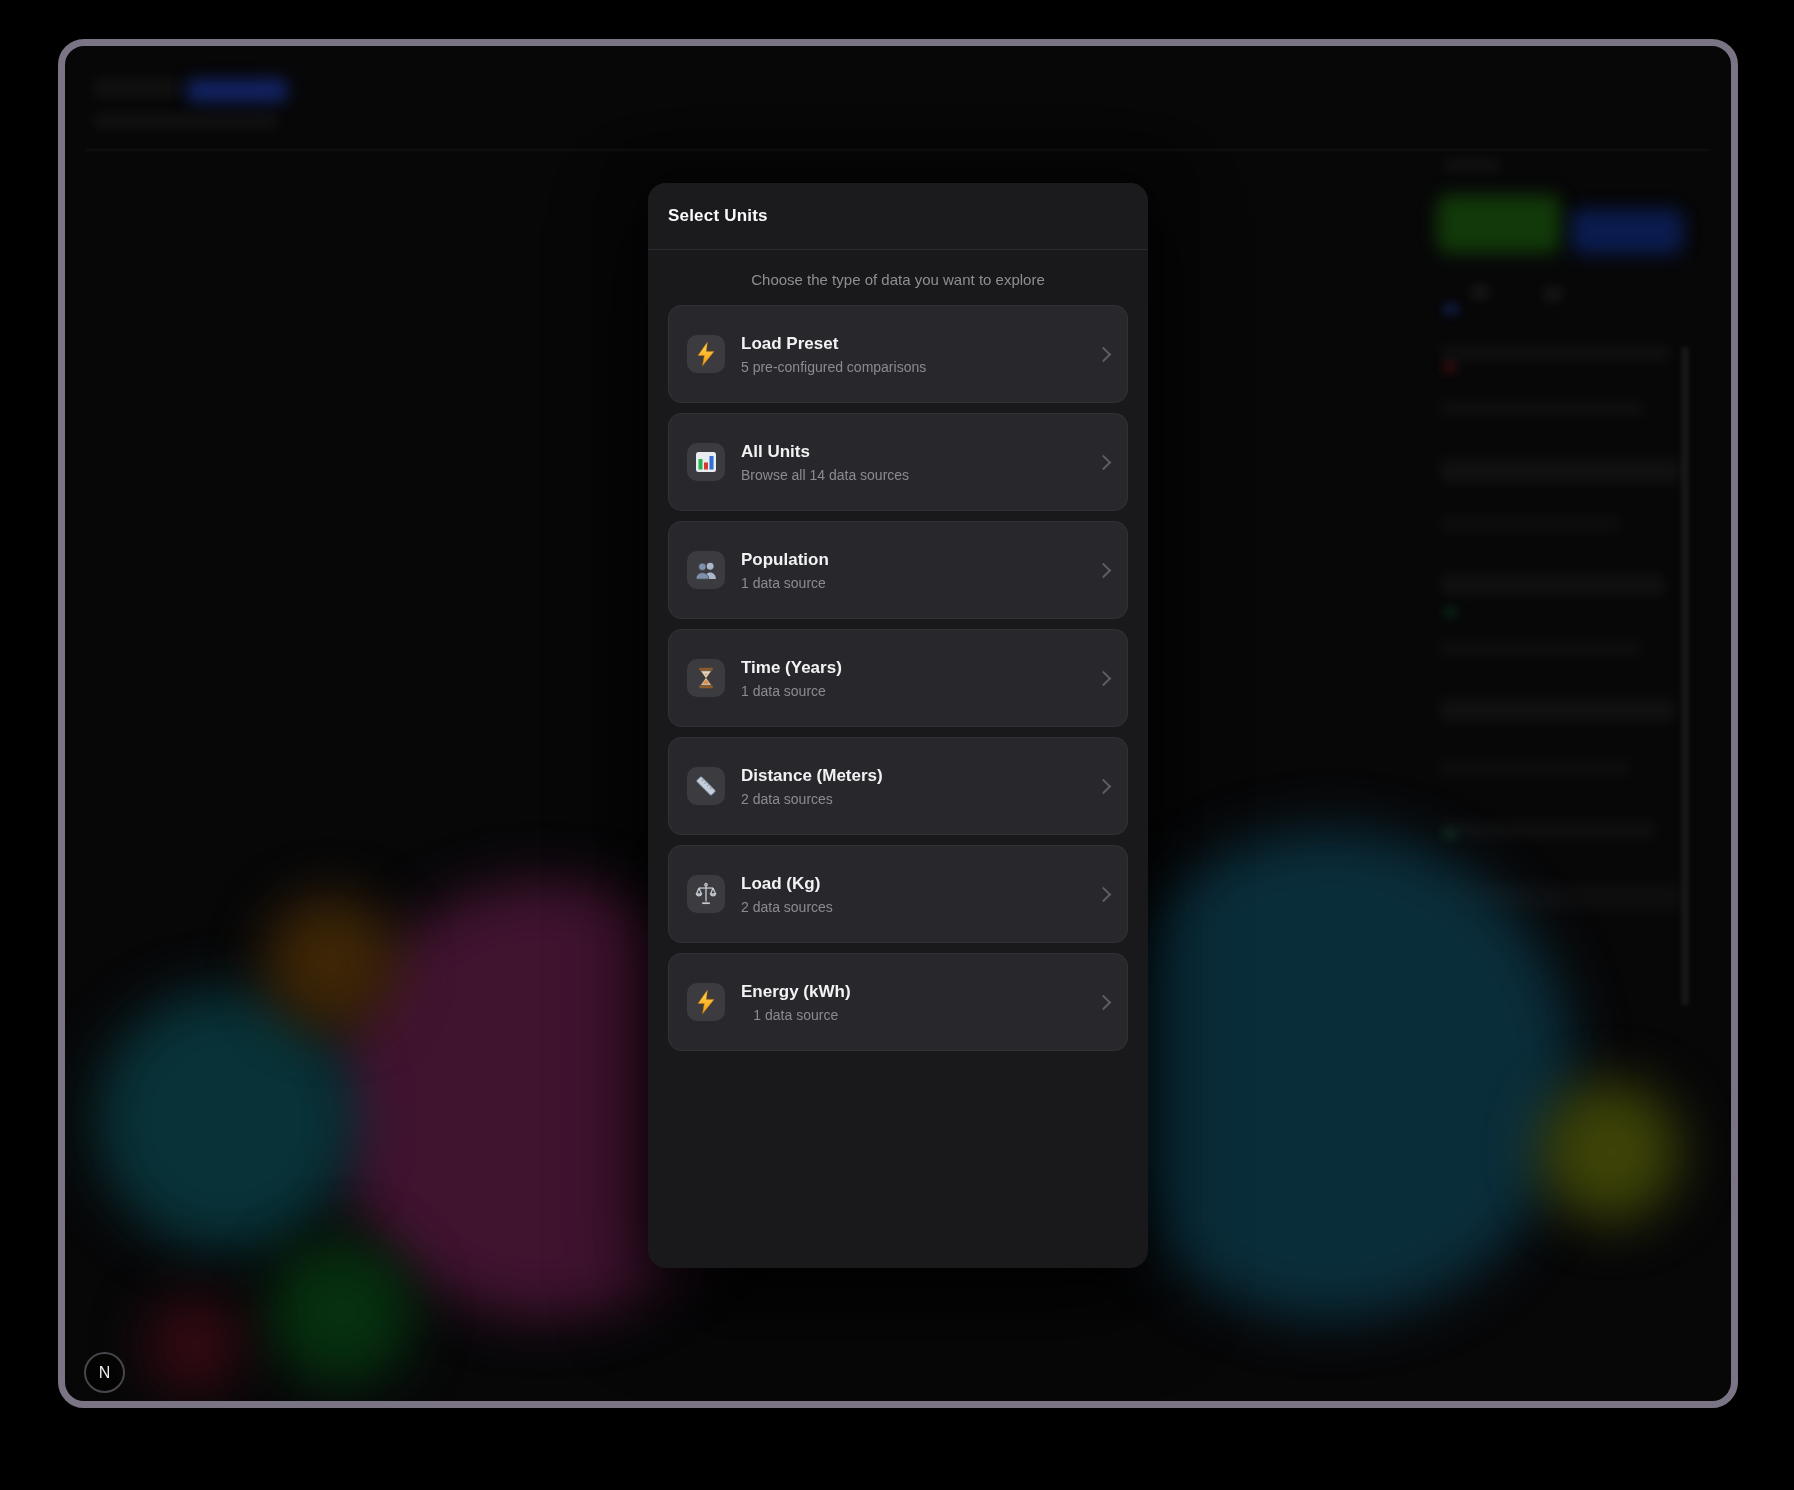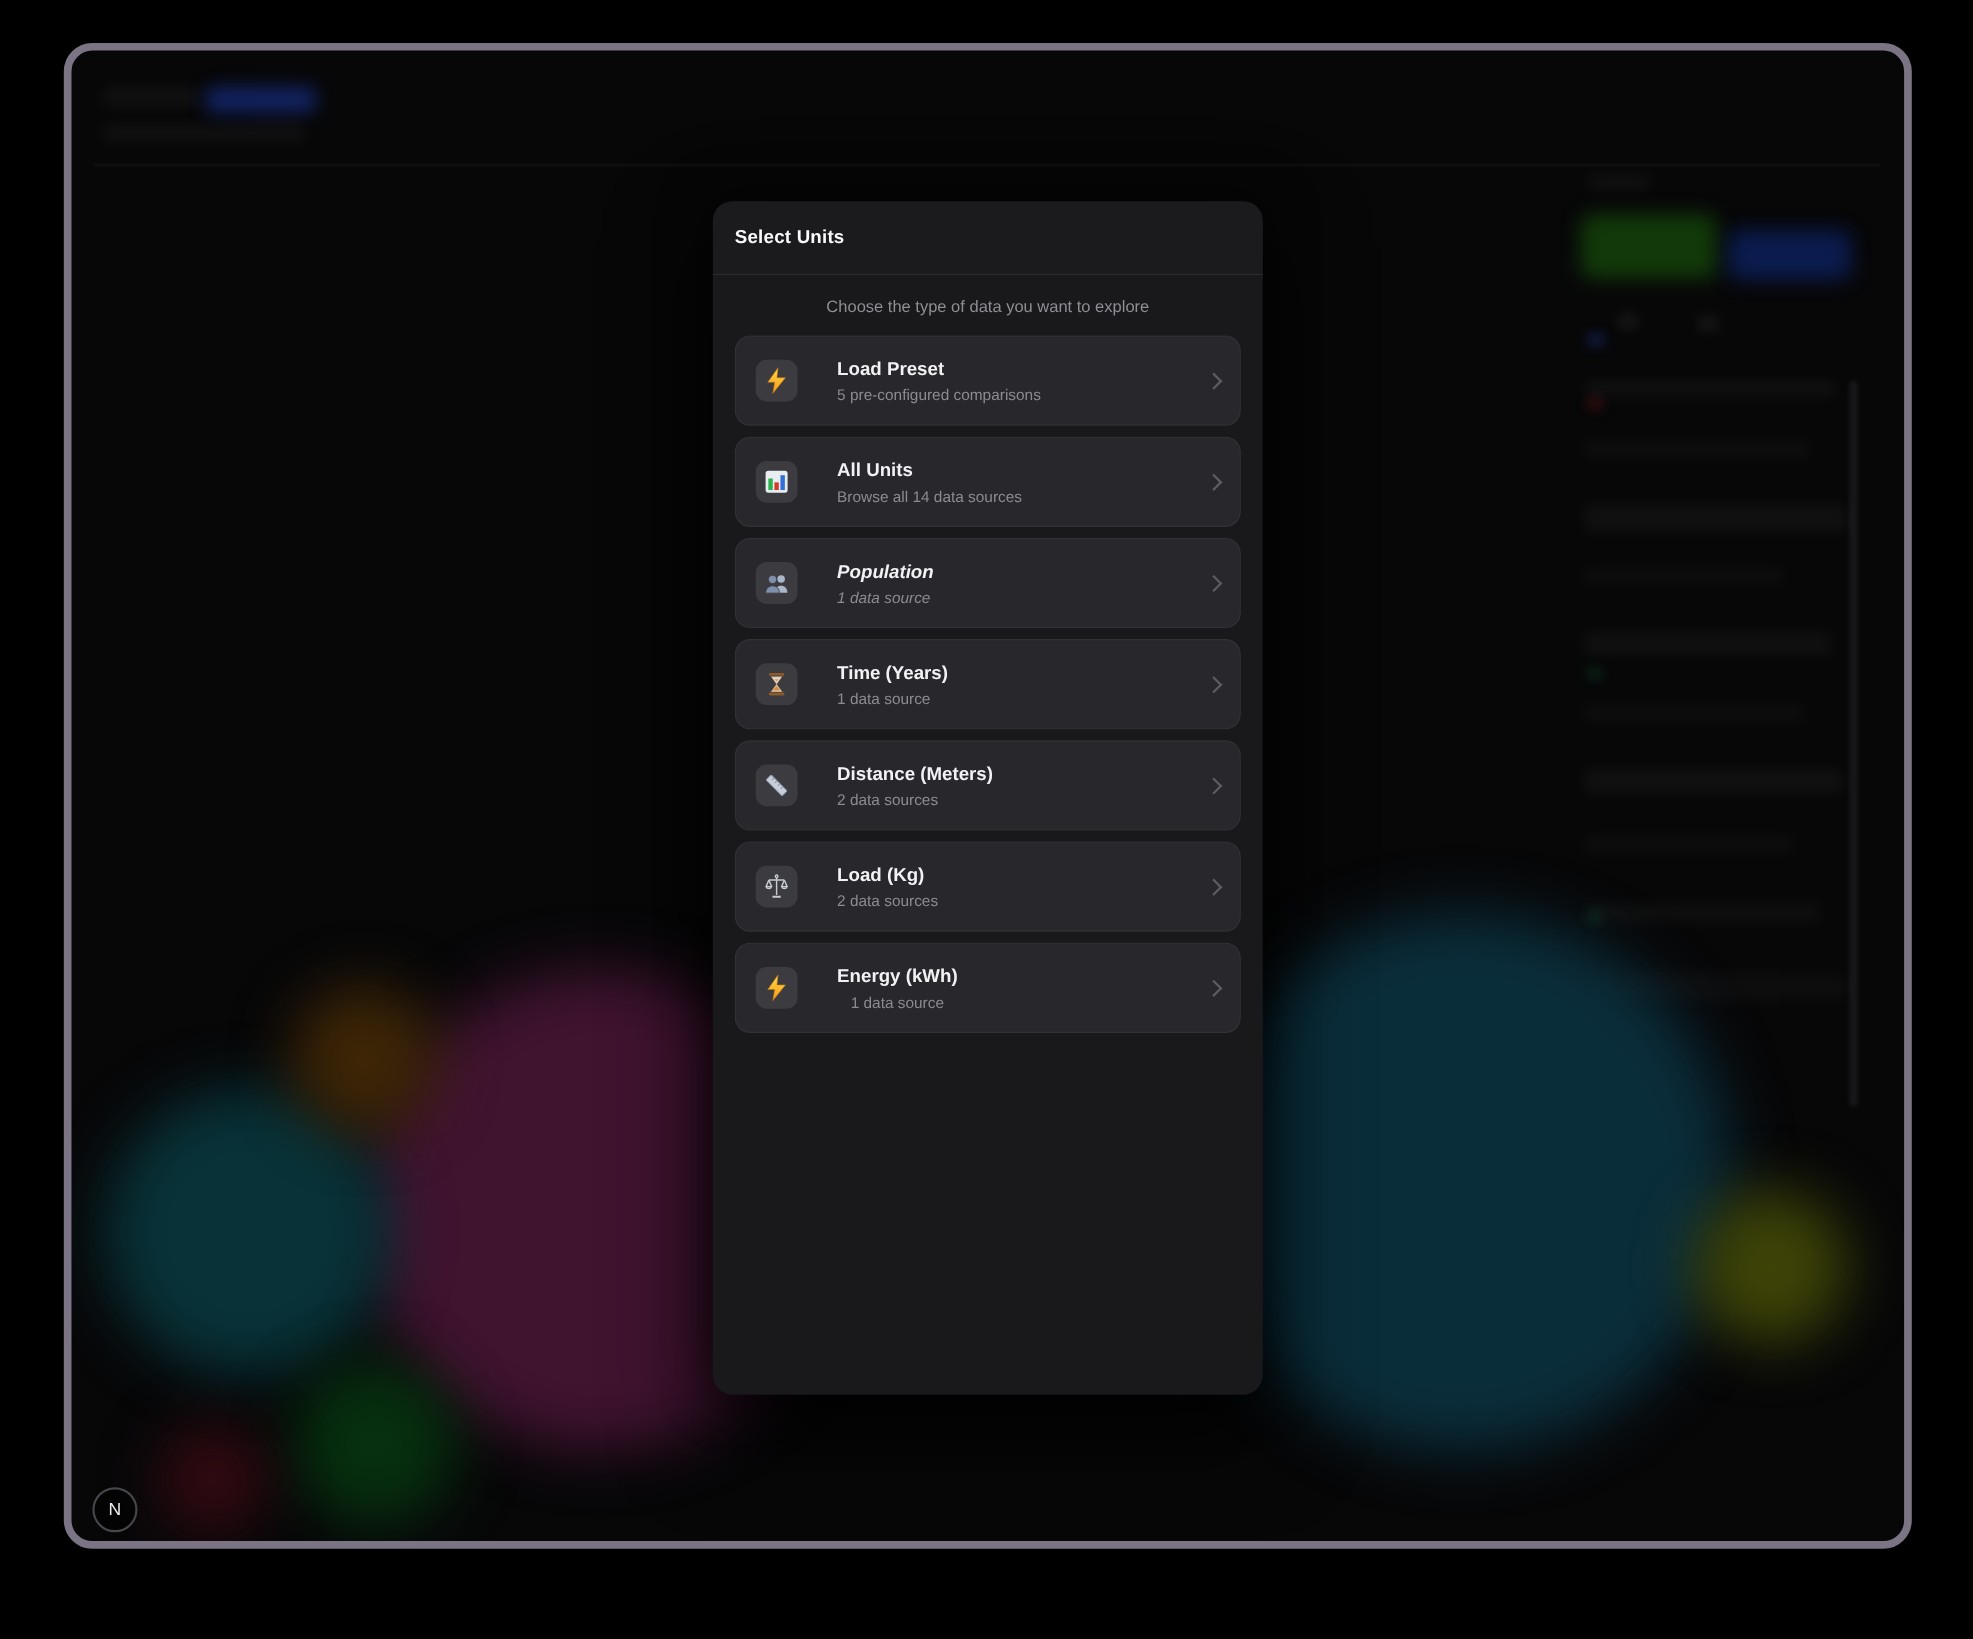--- a/index.html
+++ b/index.html
@@ -29,22 +29,22 @@
   
   #modal{position:absolute;left:583px;top:137px;width:500px;height:1085px;background:#19191c;
          border-radius:18px;box-shadow:0 30px 90px rgba(0,0,0,0.85),0 0 45px rgba(0,0,0,0.6);
          overflow:hidden;}
   #modal-header{height:67px;display:flex;align-items:center;padding:0 20px;background:#1b1b1e;
                 border-bottom:1px solid #2c2c30;box-sizing:border-box;}
   #modal-title{font-size:17px;font-weight:700;color:#fafafa;letter-spacing:.2px;}
   #modal-body{padding:0 20px;}
   #modal-subtitle{margin-top:21px;text-align:center;font-size:15px;color:#8e8e93;}
   #unit-list{margin-top:17px;display:flex;flex-direction:column;gap:10px;}
-  .item{height:82px;background:#28282c;border:1px solid rgba(255,255,255,0.05);border-radius:14px;
-        display:flex;align-items:center;padding:0 18px;box-sizing:border-box;cursor:pointer;gap:20px;}
+  .item{height:98px;background:#28282c;border:1px solid rgba(255,255,255,0.05);border-radius:14px;
+        display:flex;align-items:center;padding:0 18px;box-sizing:border-box;cursor:pointer;}
   .item-icon{width:38px;height:38px;border-radius:10px;background:#3b3b40;flex:0 0 auto;
              display:flex;align-items:center;justify-content:center;margin-right:16px;}
   .item-text{display:flex;flex-direction:column;gap:5px;}
   .item-title{font-size:17px;font-weight:600;color:#f2f2f4;}
   .item-sub{font-size:14px;color:#8b8b90;}
   .chevron{margin-left:auto;width:9px;height:9px;border-top:2px solid #5c5c62;
            border-right:2px solid #5c5c62;transform:rotate(45deg);flex:0 0 auto;}
   #done-button{position:absolute;left:20px;right:20px;bottom:16px;height:55px;border:none;
                border-radius:14px;background:#2f7df7;color:#fff;font-size:18px;font-weight:700;
                font-family:inherit;display:flex;align-items:center;justify-content:center;
@@ -128,21 +128,21 @@
       <rect x="10" y="12.5" width="4" height="7" fill="#d63b2f"></rect>
       <rect x="15.5" y="6" width="4" height="13.5" fill="#2f6fd6"></rect>
                   </svg>
                 </div>
                 <div class="item-text">
                   <div class="item-title">All Units</div>
                   <div class="item-sub">Browse all 14 data sources</div>
                 </div>
                 <div class="chevron"></div>
               </div>
-              <div class="item" style="background: rgb(40, 40, 44); font-style: italic;">
+              <div class="item" style="background: rgb(40, 40, 44);">
                 <div class="item-icon">
                   <svg width="26" height="26" viewBox="0 0 24 24">
       <g fill="#aab6c9">
                       <circle cx="15.8" cy="8.6" r="3.2"></circle>
         <path d="M10.6 19.6c0-2.9 2.3-5.2 5.2-5.2s5.2 2.3 5.2 5.2v.6H10.6z"></path>
                     </g>
       <g fill="#7e90ab" stroke="#3b3b40" stroke-width="0.7">
                       <circle cx="8.6" cy="9" r="3.5"></circle>
         <path d="M2.8 20.2c0-3.2 2.6-5.8 5.8-5.8s5.8 2.6 5.8 5.8v.3H2.8z"></path>
                     </g>

